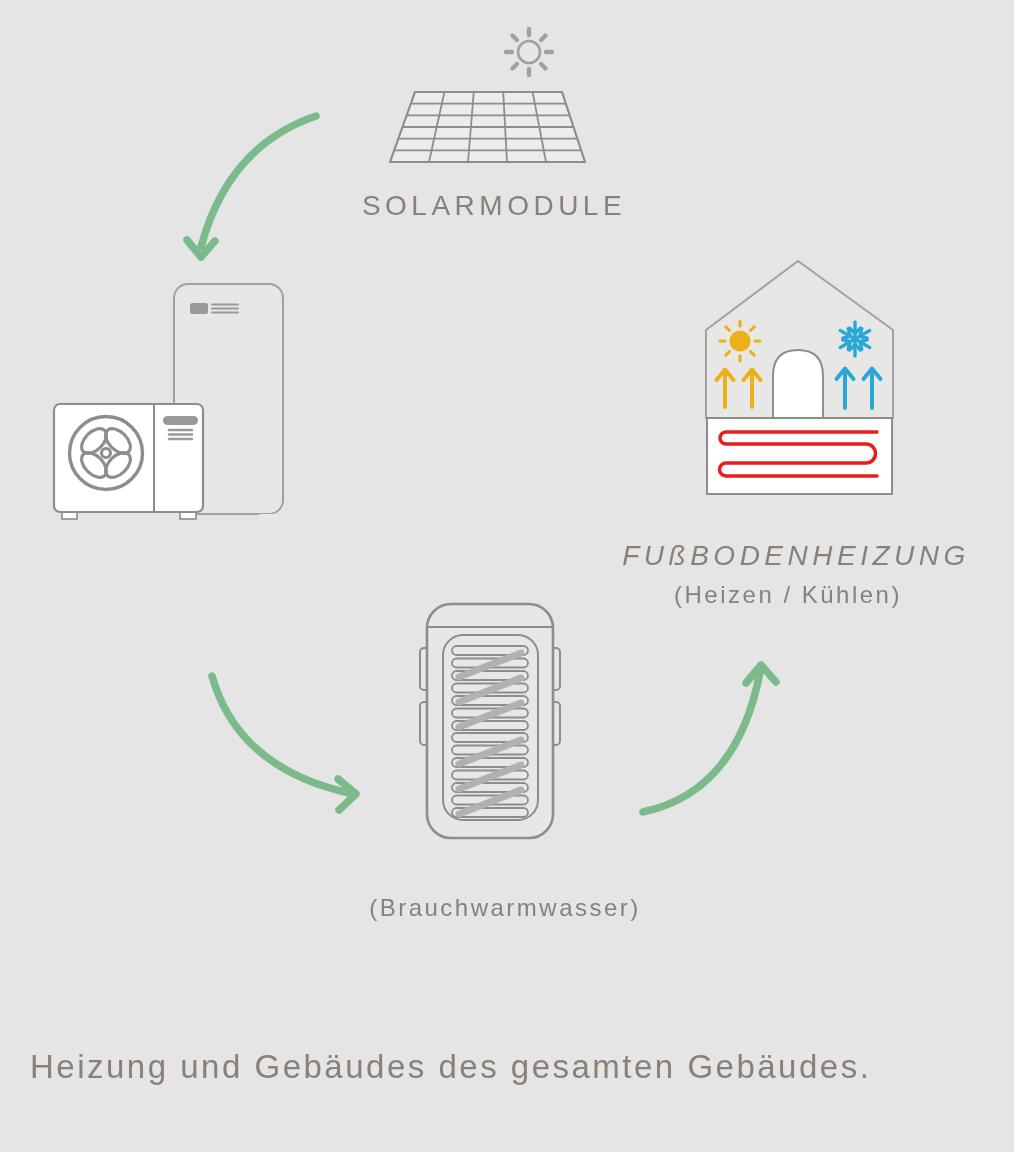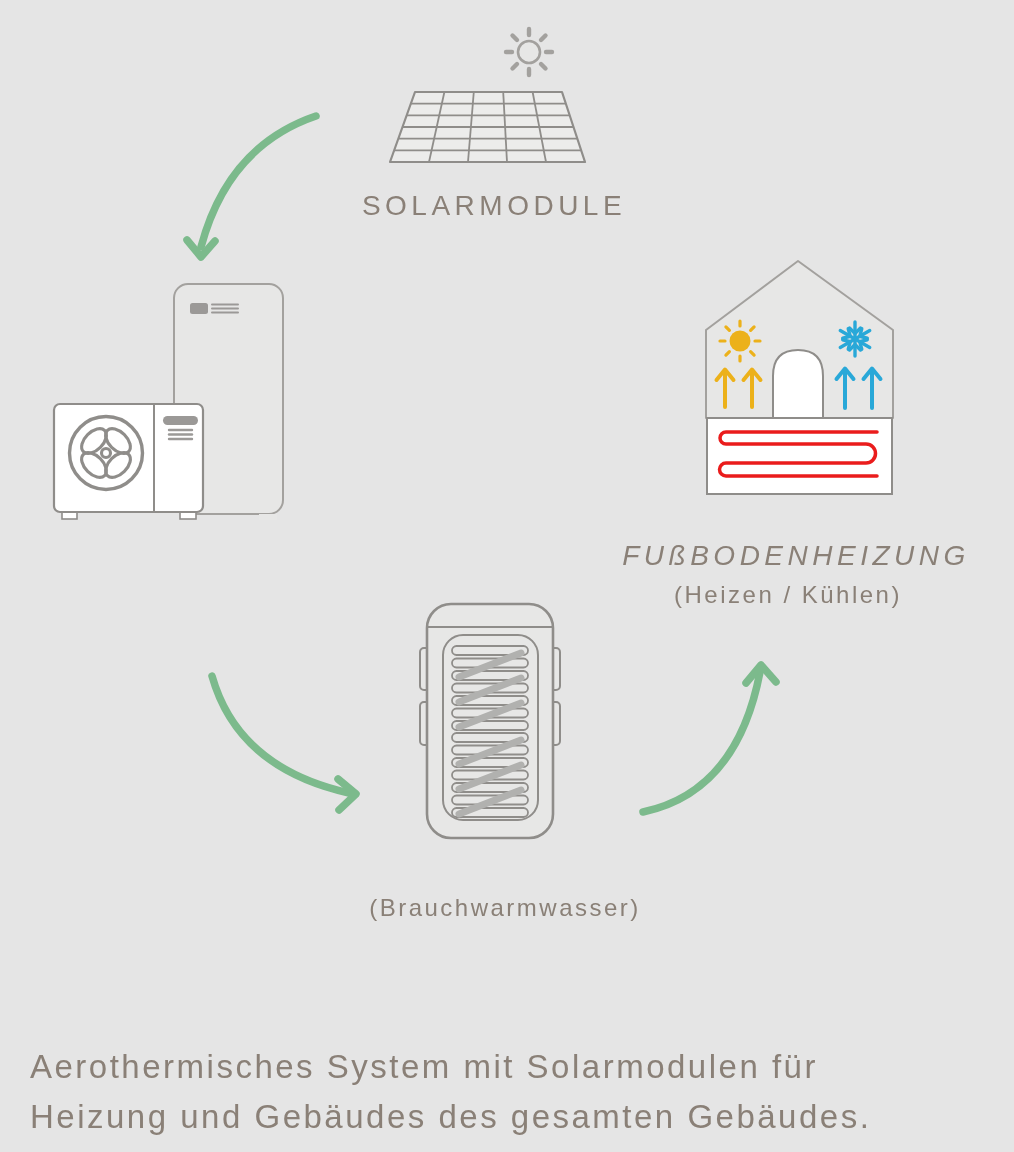--- a/index.html
+++ b/index.html
@@ -245,17 +245,16 @@
 
   <div class="label" style="left:494px; top:190px;">SOLARMODULE</div>
 
 
   <div class="label" style="left:796px; top:540px;font-style:italic;">FUßBODENHEIZUNG</div>
   <div class="label sublabel" style="left:788px; top:581px;">(Heizen / Kühlen)</div>
 
   <div class="label sublabel" style="left:469px; top:894px;margin-left:36px;">(Brauchwarmwasser)</div>
 
   <div class="caption">
-    <div>Aerothermisches System mit Solarmodulen für</div>
     <div>Heizung und Gebäudes des gesamten Gebäudes.</div>
   </div>
 
 </div>
 
 </body></html>

